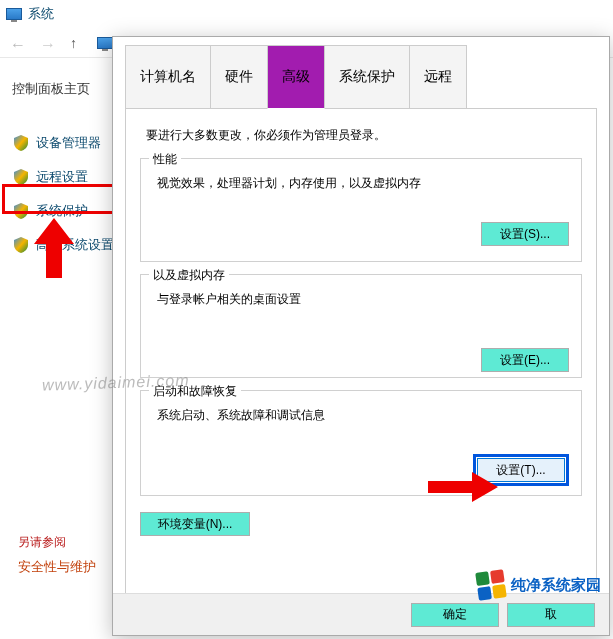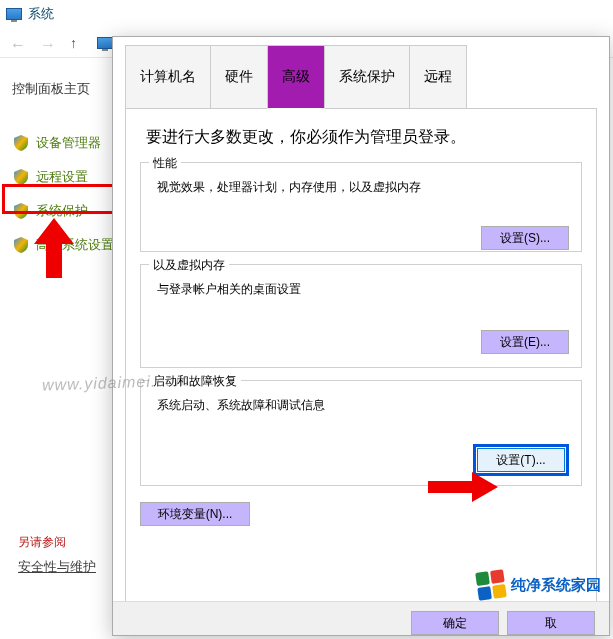--- a/index.html
+++ b/index.html
@@ -10,56 +10,56 @@
     .bg-titlebar { height: 28px; display: flex; align-items: center; padding: 0 6px; gap: 6px; }
     .monitor-icon { width: 16px; height: 12px; background: linear-gradient(#4aa0e8,#2a7ac8); border: 1px solid #1a5a9a; position: relative; }
     .monitor-icon::after { content: ''; position: absolute; bottom: -3px; left: 4px; width: 6px; height: 2px; background: #888; }
     .bg-title { font-size: 13px; color: #0c4a6e; }
     .bg-nav { height: 30px; display: flex; align-items: center; padding: 0 10px; gap: 14px; color: #888; border-bottom: 1px solid #e8e8e8; }
     .nav-arrow { font-size: 16px; color: #bbb; cursor: default; }
     .nav-arrow.fwd { color: #ccc; }
     .nav-up { font-size: 14px; color: #555; }
     .bg-sidebar { position: absolute; left: 12px; top: 80px; width: 140px; }
     .cp-home { color: #333; font-size: 13px; margin-bottom: 18px; }
-    .side-link { display: flex; align-items: center; gap: 8px; padding: 4px 2px; margin-bottom: 8px; color: #4d7c0f; cursor: pointer; font-size: 13px; }
+    .side-link { display: flex; align-items: center; gap: 8px; padding: 4px 2px; margin-bottom: 8px; color: #0c4a6e; cursor: pointer; font-size: 13px; }
     .shield-icon { width: 14px; height: 16px; flex-shrink: 0; }
     .shield-svg { fill: url(#shieldGrad); }
     .side-highlight { position: absolute; left: 2px; top: 184px; width: 150px; height: 30px; border: 3px solid #e00; pointer-events: none; }
     .arrow-up { position: absolute; left: 34px; top: 218px; width: 40px; height: 60px; pointer-events: none; }
     .see-also { position: absolute; left: 18px; top: 534px; color: #b91c1c; font-size: 12px; }
-    .see-also-link { position: absolute; left: 18px; top: 558px; color: #404040; font-size: 13px; cursor: pointer; text-decoration: underline; }
+    .see-also-link { position: absolute; left: 18px; top: 558px; color: #c2410c; font-size: 13px; cursor: pointer; }
     
     
     .dialog { position: absolute; left: 112px; top: 36px; width: 498px; height: 600px; background: #fff; border: 1px solid #aaa; box-shadow: 0 4px 20px rgba(0,0,0,0.25); }
     .dlg-titlebar { height: 30px; display: flex; align-items: center; justify-content: space-between; padding: 0 6px 0 12px; border-bottom: 1px solid #ddd; }
     .dlg-title { font-size: 13px; }
     .close-btn { width: 40px; height: 24px; display: flex; align-items: center; justify-content: center; font-size: 14px; cursor: pointer; }
     .tabs { display: flex; padding: 8px 12px 0 12px; }
     .tab { padding: 22px 14px; border: 1px solid #ccc; border-bottom: none; background: #fff; margin-right: -1px; font-size: 14px; cursor: pointer; position: relative; }
     .tab.active { background: #a21caf; z-index: 2; border-bottom: 1px solid #fff; margin-bottom: -1px; }
     .tab:not(.active) { background: #f4f4f4; }
     .tab-panel { border: 1px solid #ccc; margin: 0 12px 12px 12px; padding: 14px 14px 10px 14px; height: 500px; }
-    .panel-note { font-size: 16px; margin: 4px 6px 14px 6px; }
+    .panel-note { font-size: 12px; margin: 4px 6px 14px 6px; }
     
     .group { border: 1px solid #d0d0d0; padding: 10px 12px 10px 12px; margin-bottom: 12px; position: relative; }
     .group-legend { position: absolute; top: -8px; left: 8px; background: #fff; padding: 0 4px; font-size: 12px; }
     .group-desc { font-size: 12px; margin: 6px 0 10px 4px; }
     .group-btn-row { display: flex; justify-content: flex-end; }
-    .win-btn { min-width: 88px; height: 24px; border: 1px solid #adadad; background: #c4b5fd; font-size: 12px; cursor: pointer; padding: 0 12px; }
+    .win-btn { min-width: 88px; height: 24px; border: 1px solid #adadad; background: #5eead4; font-size: 12px; cursor: pointer; padding: 0 12px; }
     
-    .g1 { height: 90px; }
+    .g1 { height: 104px; }
     .g2 { height: 104px; }
     .g3 { height: 106px; }
     
     .btn-highlight { border: 3px solid #0055dd; padding: 1px; display: inline-block; }
     .btn-highlight .win-btn { background: #e5f1fb; border-color: #0078d7; }
     .arrow-right { position: absolute; left: 315px; top: 435px; width: 70px; height: 30px; pointer-events: none; }
     
     .env-row { display: flex; padding: 4px 24px 0 0; }
-    .dlg-footer { position: absolute; bottom: 0; left: 0; right: 0; height: 34px; border-top: 1px solid #ddd; background: #f0f0f0; display: flex; justify-content: flex-end; align-items: flex-end; gap: 8px; padding-right: 14px; }
+    .dlg-footer { position: absolute; bottom: 0; left: 0; right: 0; height: 42px; border-top: 1px solid #ddd; background: #f0f0f0; display: flex; justify-content: flex-end; align-items: center; gap: 8px; padding-right: 14px; }
     
     
     .watermark-url { position: absolute; left: 42px; top: 374px; color: rgba(120,120,120,0.5); font-size: 16px; font-style: italic; transform: rotate(-2deg); pointer-events: none; letter-spacing: 1px; }
     .watermark-logo { position: absolute; right: 12px; bottom: 40px; display: flex; align-items: center; gap: 6px; pointer-events: none; }
     .wlogo-sq { width: 28px; height: 28px; display: grid; grid-template: 1fr 1fr / 1fr 1fr; gap: 2px; transform: rotate(-8deg); }
     .wlogo-sq div:nth-child(1){background:#1f8a3b;border-radius:2px;}
     .wlogo-sq div:nth-child(2){background:#e63b2e;border-radius:2px;}
     .wlogo-sq div:nth-child(3){background:#0b62c4;border-radius:2px;}
     .wlogo-sq div:nth-child(4){background:#f5b400;border-radius:2px;}
     .wlogo-txt { font-size: 15px; font-weight: bold; color: #0b62c4; }
@@ -141,21 +141,21 @@
       <span class="group-legend">性能</span>
       <div class="group-desc">视觉效果，处理器计划，内存使用，以及虚拟内存</div>
       <div class="group-btn-row" style="margin-top:30px;">
         <button class="win-btn">设置(S)...</button>
       </div>
     </fieldset>
 
     <fieldset class="group g2">
       <span class="group-legend">以及虚拟内存</span>
       <div class="group-desc">与登录帐户相关的桌面设置</div>
-      <div class="group-btn-row" style="margin-top:32px;">
+      <div class="group-btn-row" style="margin-top:40px;">
         <button class="win-btn">设置(E)...</button>
       </div>
     </fieldset>
 
     <fieldset class="group g3">
       <span class="group-legend">启动和故障恢复</span>
       <div class="group-desc">系统启动、系统故障和调试信息</div>
       <div class="group-btn-row" style="margin-top:30px;">
         <span class="btn-highlight">
           <button class="win-btn">设置(T)...</button>

